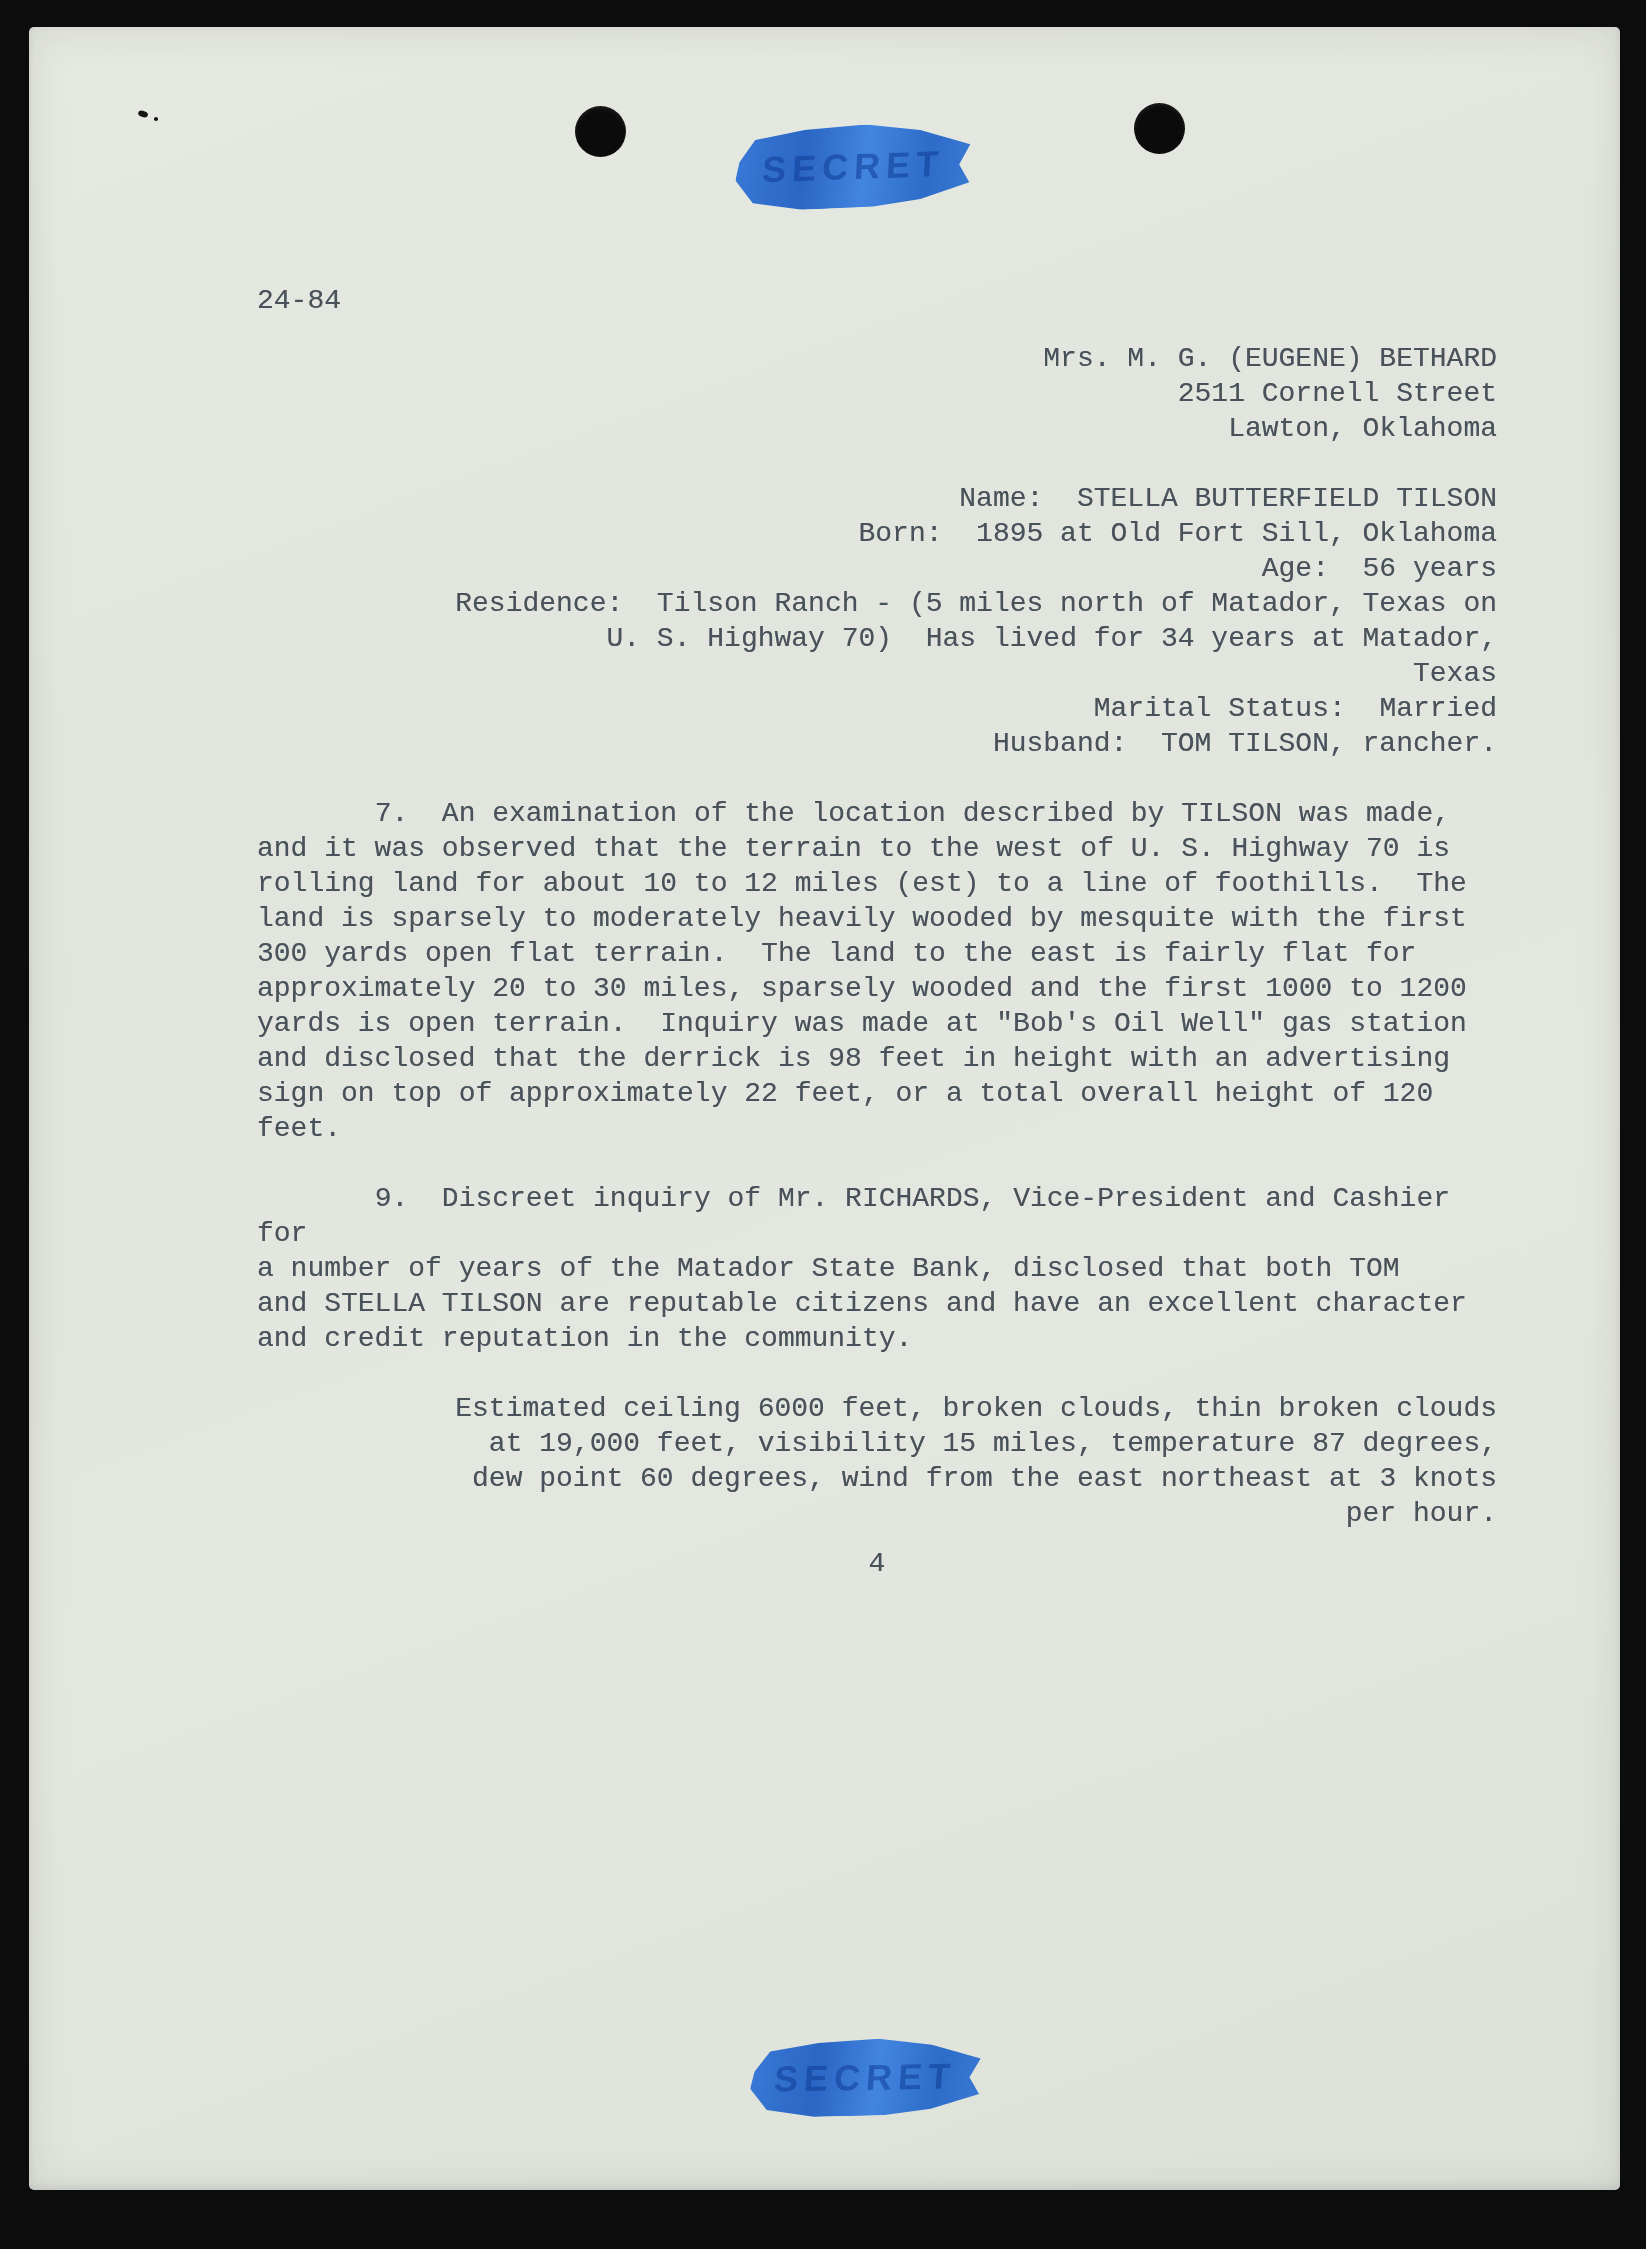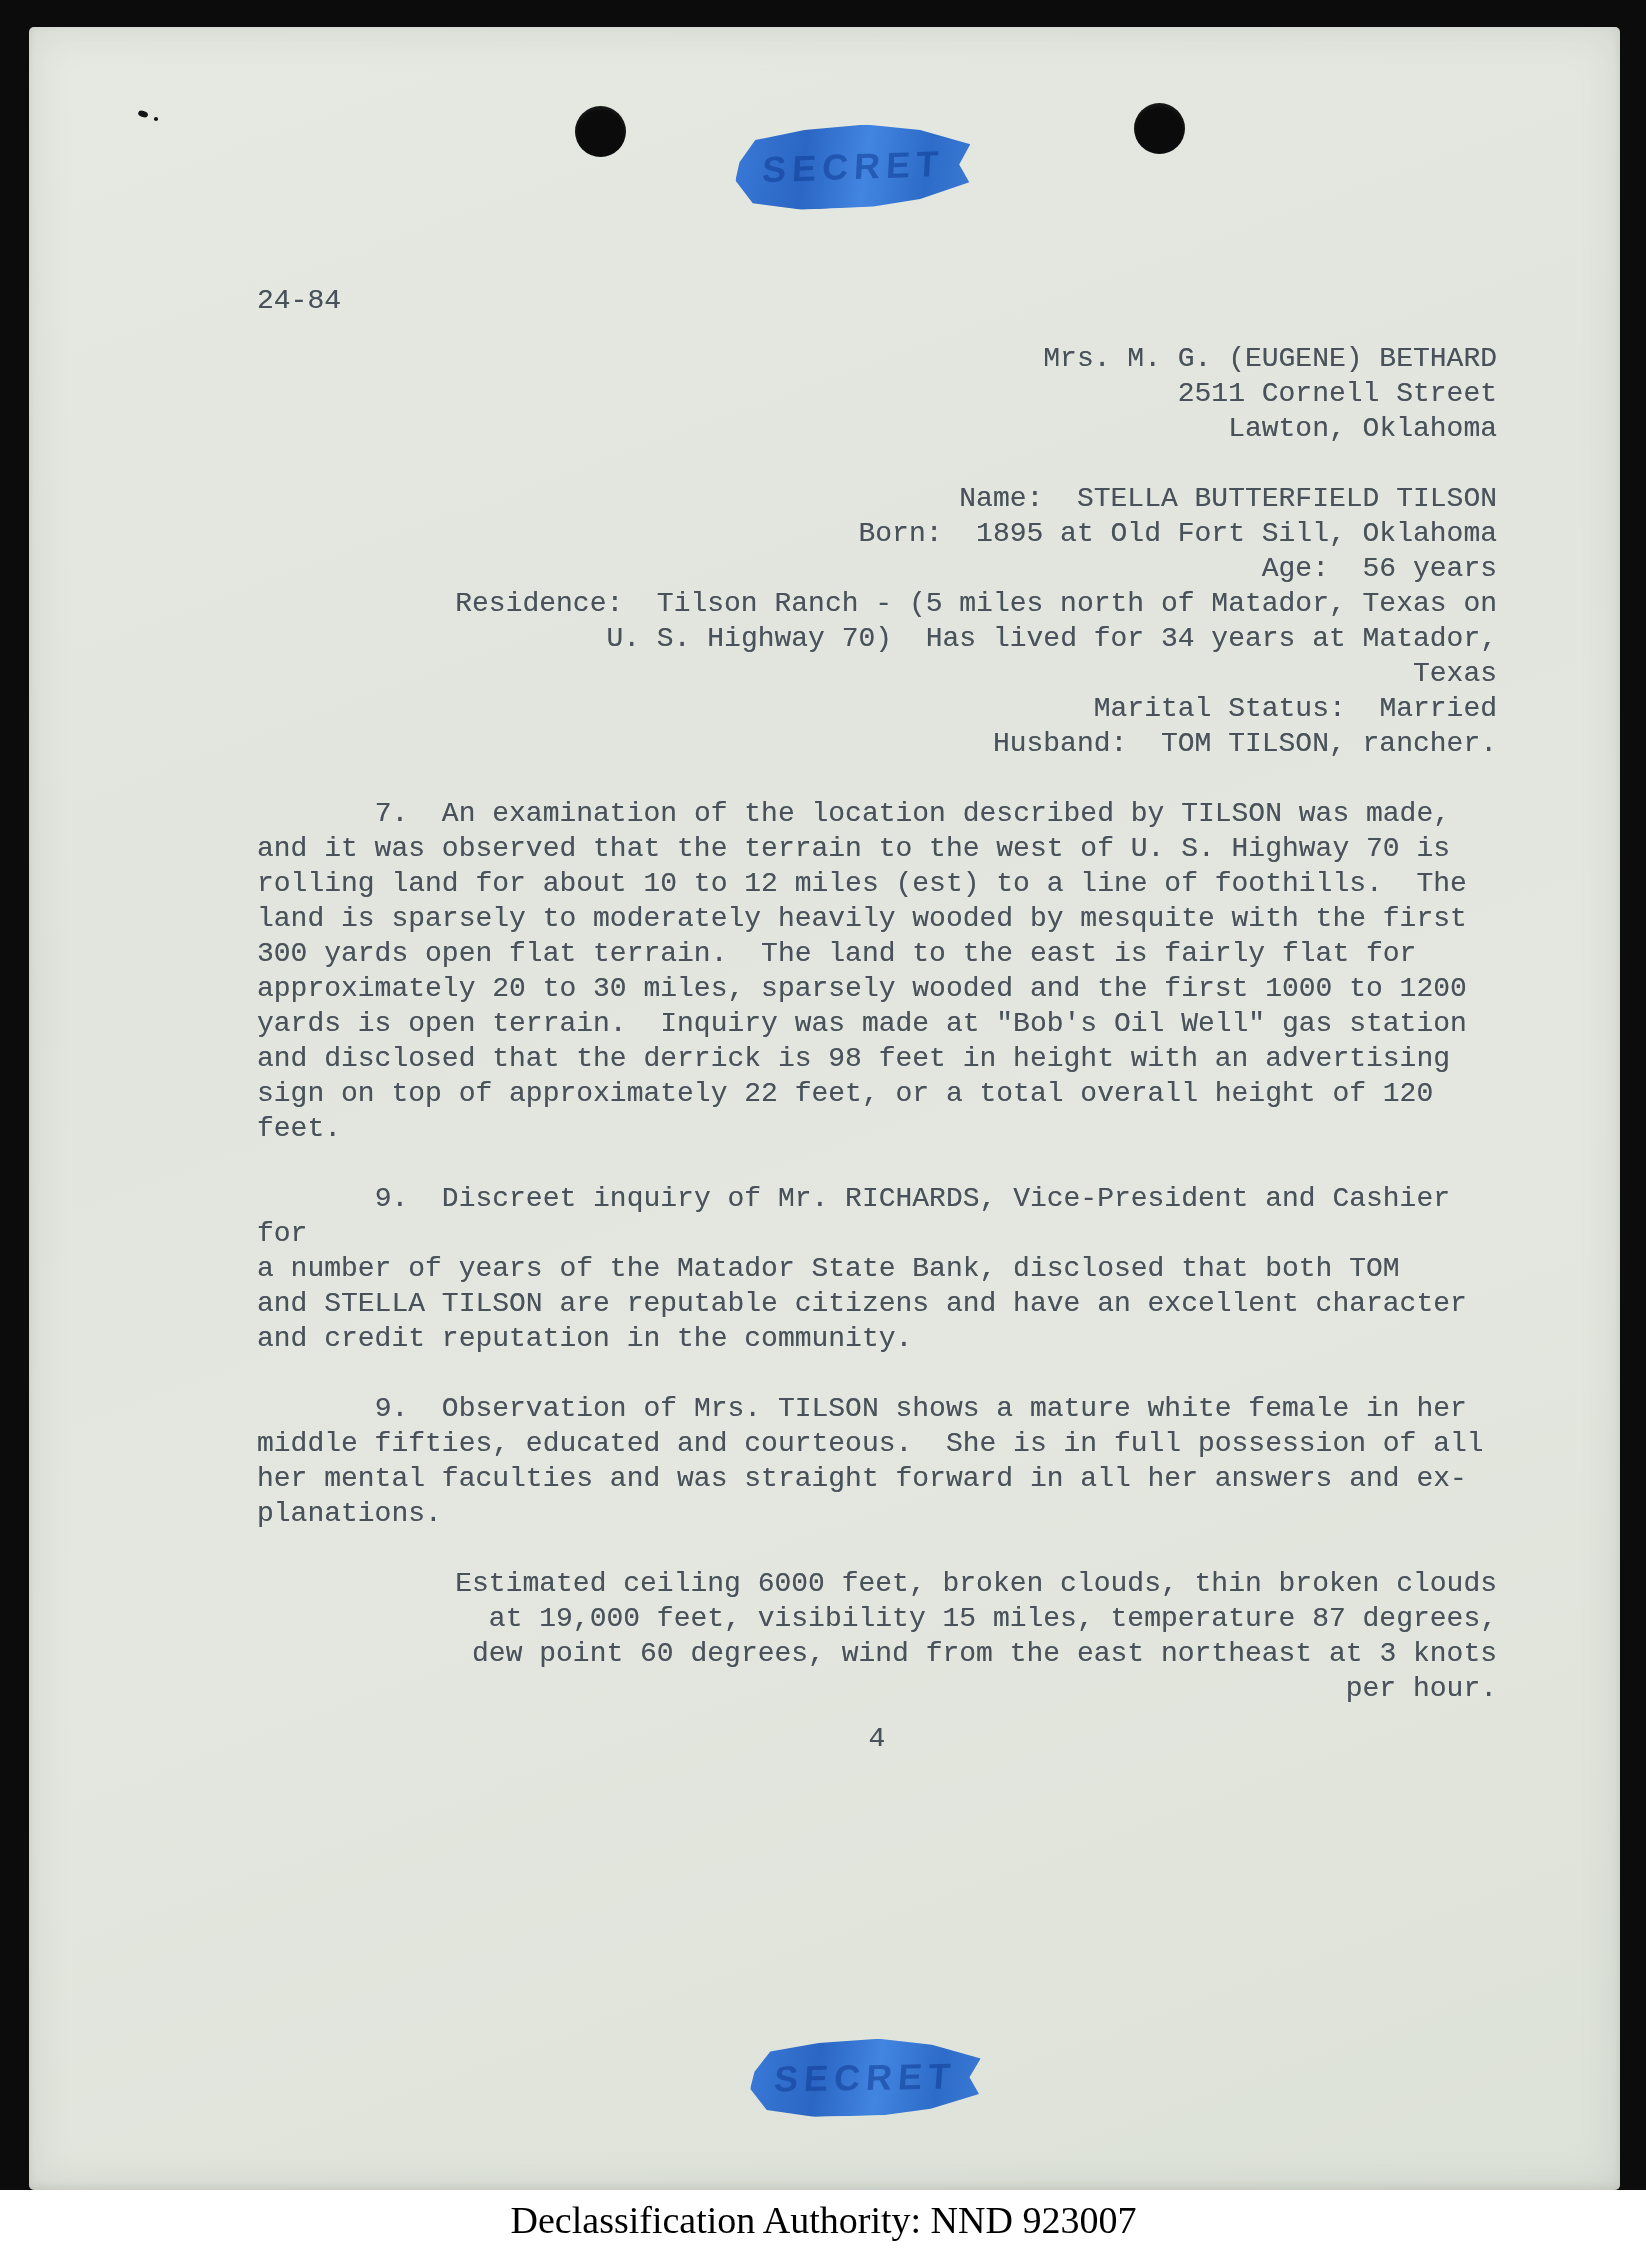--- a/index.html
+++ b/index.html
@@ -148,38 +148,31 @@
 yards is open terrain.  Inquiry was made at "Bob's Oil Well" gas station
 and disclosed that the derrick is 98 feet in height with an advertising
 sign on top of approximately 22 feet, or a total overall height of 120
 feet.</div>
 
       <div class="block">       9.  Discreet inquiry of Mr. RICHARDS, Vice-President and Cashier for
 a number of years of the Matador State Bank, disclosed that both TOM
 and STELLA TILSON are reputable citizens and have an excellent character
 and credit reputation in the community.</div>
 
-      <div class="block">       9.  Observation of Mrs. TILSON shows a mature white female in her
-middle fifties, educated and courteous.  She is in full possession of all
-her mental faculties and was straight forward in all her answers and ex-
-planations.</div>
 
 
       <div class="block indent last">Estimated ceiling 6000 feet, broken clouds, thin broken clouds
 at 19,000 feet, visibility 15 miles, temperature 87 degrees,
 dew point 60 degrees, wind from the east northeast at 3 knots
 per hour.</div>
 
       <div class="page-num">4</div>
     </div>
 
     <div class="stamp-blob stamp-bottom">
       <span class="stamp-text">SECRET</span>
     </div>
 
   </div>
 
-  <div class="footer-strip">
-    <span>Declassification Authority: NND 923007</span>
-  </div>
 
 </div>
 
 
 </body></html>

